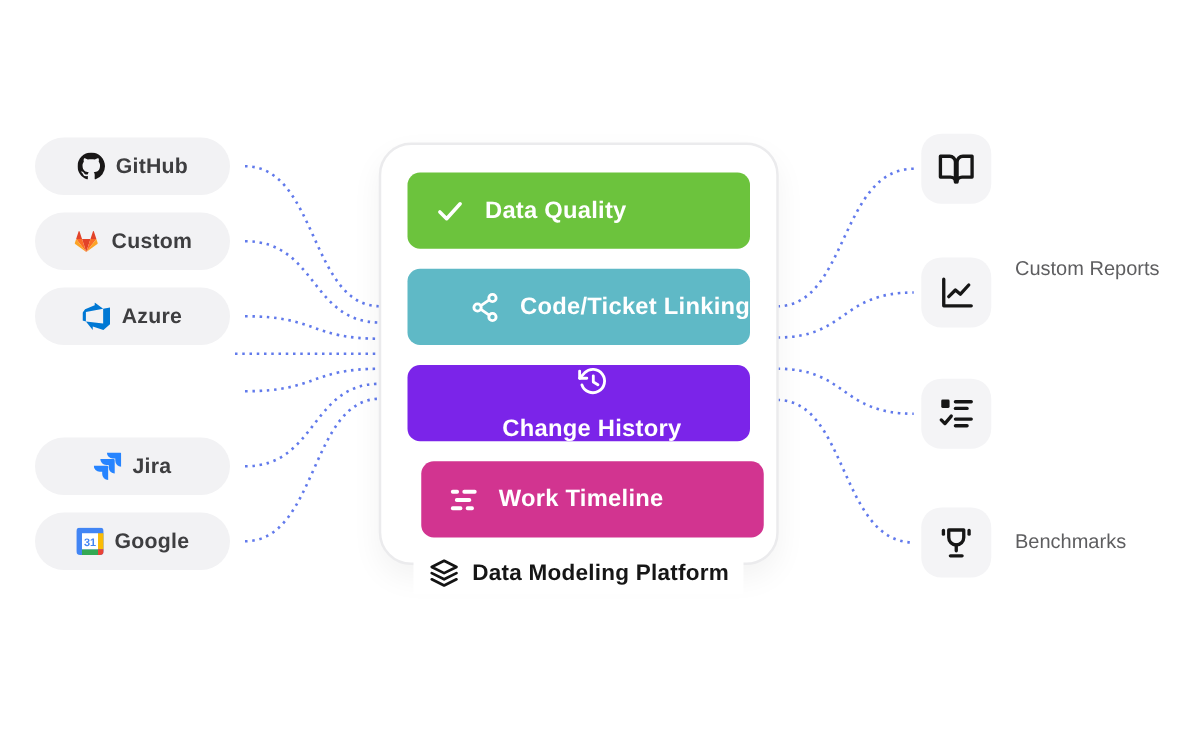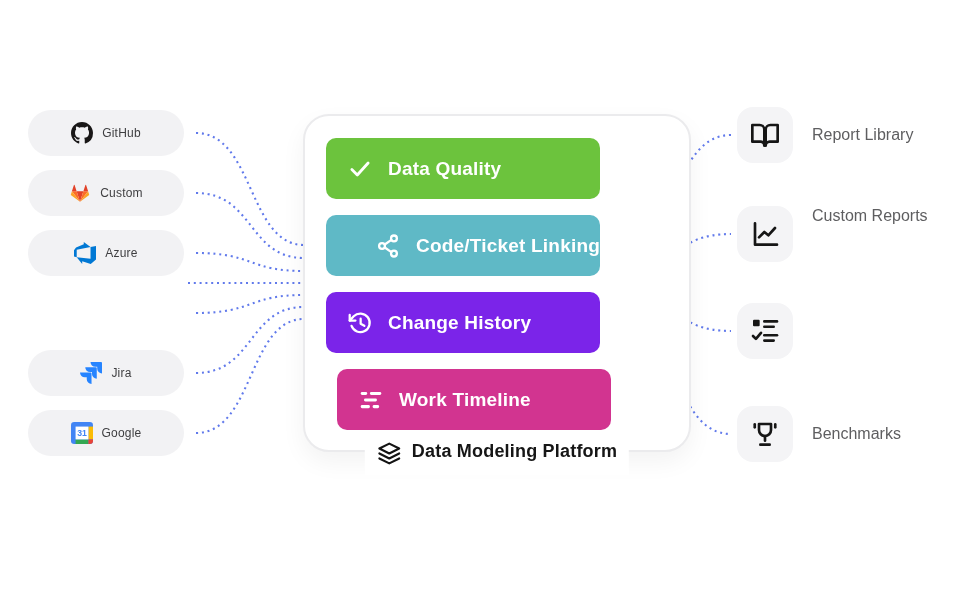--- a/index.html
+++ b/index.html
@@ -3,32 +3,32 @@
 <meta charset="utf-8">
 <style>
   html,body{margin:0;padding:0;background:#fff;}
   .canvas{position:relative;width:958px;height:600px;background:#fff;overflow:hidden;
           font-family:"Liberation Sans",sans-serif;}
   .connectors{position:absolute;left:0;top:0;z-index:1;}
   
   .pill{position:absolute;left:28px;width:156px;height:46px;border-radius:23px;
         background:#f2f2f4;display:flex;align-items:center;justify-content:center;
         gap:9px;z-index:2;}
-  .pill-label{font-size:12px;font-weight:400;color:#3e3e40;letter-spacing:.2px;}
+  .pill-label{font-size:17px;font-weight:700;color:#3e3e40;letter-spacing:.2px;}
   .pill-icon{display:flex;width:22px;height:22px;}
   
-  .card{position:absolute;left:303px;top:114px;width:388px;height:338px;background:#fff;
+  .card{position:absolute;left:303px;top:114px;width:320px;height:338px;background:#fff;
         border:2px solid #ebebed;border-radius:26px;box-sizing:border-box;
         box-shadow:0 10px 24px rgba(0,0,0,.05);z-index:2;}
   .feature{position:absolute;left:21px;width:274px;height:61px;border-radius:10px;
            display:flex;align-items:center;padding-left:21px;gap:15px;box-sizing:border-box;}
   .feature-label{color:#fff;font-size:19px;font-weight:700;letter-spacing:.2px;}
   .f-icon{display:flex;width:26px;height:26px;}
   .caption{position:absolute;left:50%;transform:translateX(-50%);bottom:-25px;height:34px;
-           background:#fff;display:flex;gap:10px;padding:0 12px;
+           background:#fff;display:flex;align-items:center;gap:10px;padding:0 12px;
            white-space:nowrap;z-index:3;}
   .caption-label{font-size:18px;font-weight:700;color:#161616;letter-spacing:.2px;}
   
   .tile{position:absolute;left:737px;width:56px;height:56px;border-radius:16px;
         background:#f4f4f6;display:flex;align-items:center;justify-content:center;z-index:2;}
   .out-label{position:absolute;left:812px;color:#5e5e60;font-size:16px;font-weight:500;
              line-height:1.3;z-index:2;width:118px;}
 </style>
 </head>
 <body>
@@ -130,21 +130,21 @@
           <circle cx="17.5" cy="5" r="2.7"></circle>
             <circle cx="6.5" cy="12" r="2.7"></circle>
             <circle cx="17.5" cy="19" r="2.7"></circle>
           <line x1="9" y1="10.6" x2="15.1" y2="6.4"></line>
             <line x1="9" y1="13.4" x2="15.1" y2="17.6"></line>
         </svg>
       </span>
       <span class="feature-label">Code/Ticket Linking</span>
     </div>
 
-    <div class="feature" style="top: 176px; background: rgb(123, 36, 233);">
+    <div class="feature" style="top: 176px; background: rgb(123, 36, 233); flex-direction: column;">
       <span class="f-icon">
         <svg viewBox="0 0 24 24" width="26" height="26" fill="none" stroke="#fff" stroke-width="2.1" stroke-linecap="round" stroke-linejoin="round">
           <polyline points="2.5 4.5 2.5 9.8 7.8 9.8"></polyline>
           <path d="M4.2 14.7a8.6 8.6 0 1 0 2-8.9L2.5 9.8"></path>
           <polyline points="12.6 8 12.6 12.6 16 14.6"></polyline>
         </svg>
       </span>
       <span class="feature-label">Change History</span>
     </div>
 
@@ -174,21 +174,20 @@
   </div>
 
   <div class="tile" style="top:107px">
     <span style="display:flex">
       <svg viewBox="0 0 24 24" width="32" height="32" fill="none" stroke="#161616" stroke-width="2" stroke-linejoin="round">
         <path d="M2.5 4.5H8a3.5 3.5 0 0 1 3.5 3.5v12a3 3 0 0 0-3-3h-6z"></path>
         <path d="M21.5 4.5H16A3.5 3.5 0 0 0 12.5 8v12a3 3 0 0 1 3-3h6z"></path>
       </svg>
     </span>
   </div>
-  <div class="out-label" style="top:125px">Report Library</div>
 
   <div class="tile" style="top:206px">
     <span style="display:flex">
       <svg viewBox="0 0 24 24" width="32" height="32" fill="none" stroke="#161616" stroke-width="2" stroke-linecap="round" stroke-linejoin="round">
         <polyline points="4.5 4 4.5 20 21 20"></polyline>
         <polyline points="7.5 14.5 11.5 10.5 14.5 13 19.5 7.5"></polyline>
       </svg>
     </span>
   </div>
   <div class="out-label" style="top:206px">Custom Reports</div>

